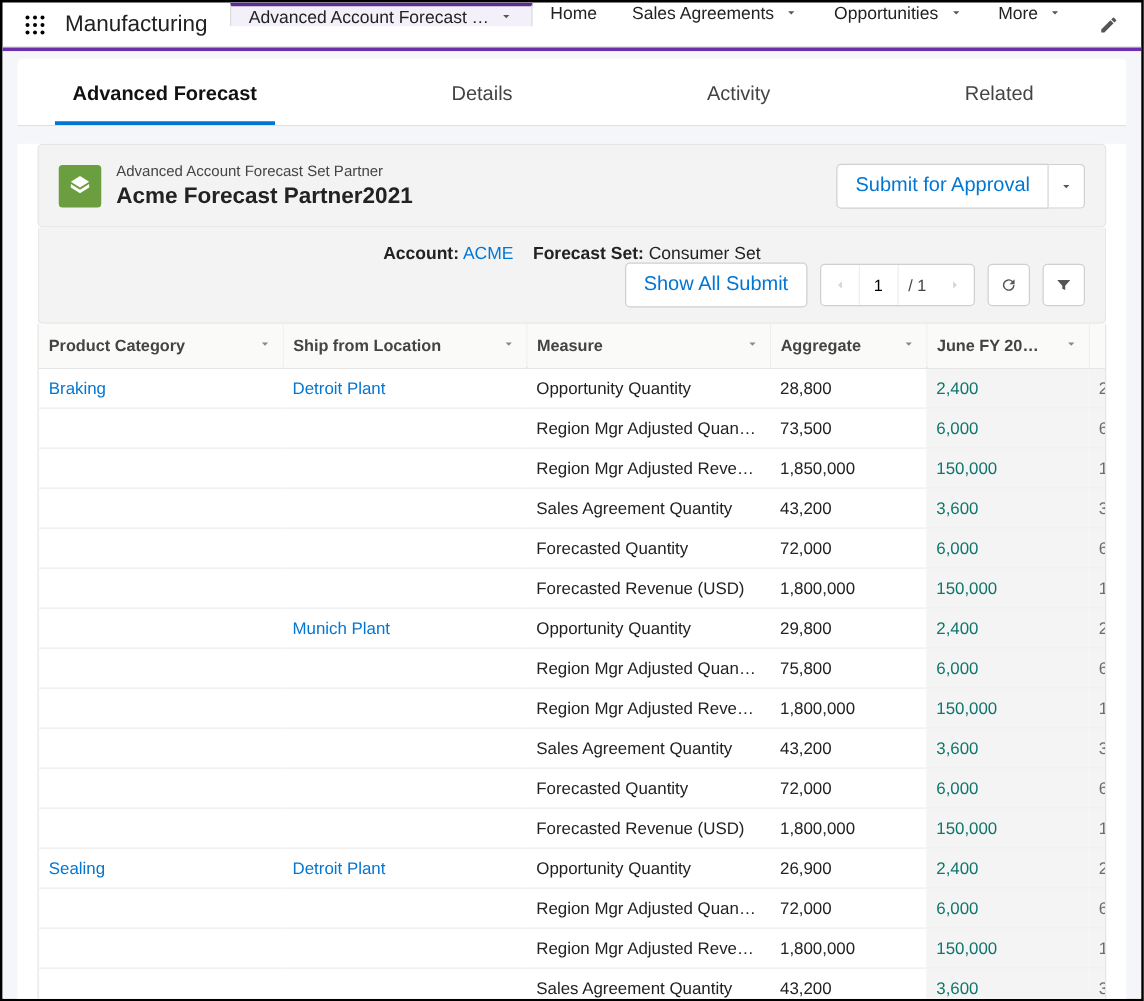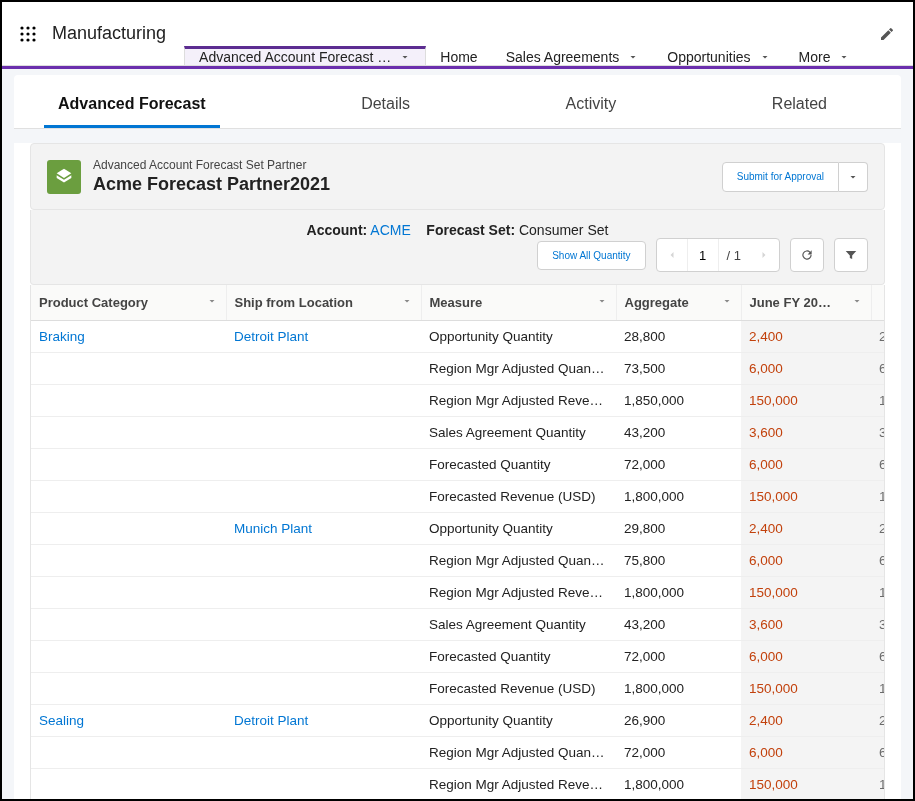--- a/index.html
+++ b/index.html
@@ -1,23 +1,23 @@
 <!DOCTYPE html>
 <html><head>
 <meta charset="utf-8">
 <style>
   * { box-sizing: border-box; margin: 0; padding: 0; }
   body { font-family: -apple-system, BlinkMacSystemFont, "Segoe UI", Arial, sans-serif; font-size: 13px; color: #222; background: #fff; width: 915px; height: 801px; overflow: hidden; border: 2px solid #000; }
   
   
-  .topbar { display: flex; align-items: center; height: 64px; border-bottom: 1px solid #ddd; padding: 0 12px; }
+  .topbar { display: flex; align-items: center; height: 36px; border-bottom: 1px solid #ddd; padding: 0 12px; }
   .app-launcher { width: 28px; height: 28px; display: flex; align-items: center; justify-content: center; cursor: pointer; margin-right: 10px; }
   .app-launcher svg { width: 18px; height: 18px; }
   .app-title { font-size: 18px; font-weight: 400; margin-right: 18px; }
-  .nav-tabs { display: flex; align-items: flex-end; height: 100%; flex: 1; }
+  .nav-tabs { display: flex; align-items: flex-start; height: 100%; flex: 1; }
   .nav-tab { display: flex; align-items: center; padding: 0 14px; font-size: 14px; cursor: pointer; position: relative; white-space: nowrap; }
   .nav-tab.active { border-top: 3px solid #5c2d91; background: #f4f0fa; border-left: 1px solid #ddd; border-right: 1px solid #ddd; }
   .nav-tab .chev { margin-left: 8px; display: inline-flex; }
   .nav-tab .chev svg, .chev-inline svg { width: 12px; height: 12px; fill: #555; }
   .nav-edit { margin-left: auto; display: flex; align-items: center; cursor: pointer; padding: 0 6px; }
   .nav-edit svg { width: 16px; height: 16px; fill: #555; }
   
   
   .purple-bar { height: 3px; background: #6b2fad; }
   
@@ -28,21 +28,21 @@
   .subtab.active { font-weight: 700; border-bottom: 3px solid #0176d3; color: #111; }
   
   
   .content { background: #fff; margin: 0 12px; padding: 0 16px 0 16px; }
   .hdr-card { background: #f3f3f3; border: 1px solid #e5e5e5; border-radius: 4px; padding: 14px 16px; display: flex; align-items: center; margin-top: 14px; }
   .hdr-icon { width: 34px; height: 34px; background: #6b9e3f; border-radius: 3px; display: flex; align-items: center; justify-content: center; margin-right: 12px; }
   .hdr-icon svg { width: 22px; height: 22px; fill: #fff; }
   .hdr-text .sub { font-size: 12px; color: #444; }
   .hdr-text .title { font-size: 18px; font-weight: 700; margin-top: 2px; }
   .hdr-actions { margin-left: auto; display: flex; }
-  .btn { background: #fff; border: 1px solid #d0d0d0; border-radius: 4px; padding: 8px 14px; font-size: 10px; cursor: pointer; }
+  .btn { background: #fff; border: 1px solid #d0d0d0; border-radius: 4px; padding: 8px 14px; font-size: 16px; cursor: pointer; }
   .btn.blue { color: #0176d3; }
   .btn-drop { border-left: none; border-top-left-radius: 0; border-bottom-left-radius: 0; padding: 8px 8px; display: flex; align-items: center; }
   .btn.first { border-top-right-radius: 0; border-bottom-right-radius: 0; }
   
   
   .filter-bar { background: #f3f3f3; border: 1px solid #e5e5e5; border-top: none; border-radius: 0 0 4px 4px; padding: 12px 16px; display: flex; align-items: center; margin-top: 0; flex-direction: column; }
   .filter-bar .meta { font-size: 14px; }
   .filter-bar .meta b { font-weight: 700; }
   .filter-bar .meta a { color: #0176d3; text-decoration: none; }
   .filter-right { margin-left: auto; display: flex; align-items: center; gap: 10px; }
@@ -55,21 +55,21 @@
   .icon-btn svg { width: 14px; height: 14px; fill: #555; }
   
   
   .table-wrap { border: 1px solid #e5e5e5; border-top: none; overflow-x: hidden; }
   table.grid { border-collapse: collapse; width: 100%; table-layout: fixed; }
   table.grid th { background: #fafaf9; text-align: left; font-size: 13px; font-weight: 700; color: #444; padding: 10px 8px; border-bottom: 1px solid #ddd; border-right: 1px solid #eee; position: relative; white-space: nowrap; overflow: hidden; text-overflow: ellipsis; }
   table.grid th .sort { float: right; }
   table.grid th .sort svg { width: 12px; height: 12px; fill: #888; }
   table.grid td { font-size: 13.5px; padding: 8px 8px; border-bottom: 1px solid #eee; white-space: nowrap; overflow: hidden; text-overflow: ellipsis; vertical-align: middle; }
   table.grid td.link a { color: #0176d3; text-decoration: none; }
-  table.grid td.dim { background: #f4f4f4; color: #c2410c; }
+  table.grid td.dim { background: #f4f4f4; color: #0f766e; }
   table.grid td.cut { background: #f4f4f4; color: #6b6b6b; }
   .col-pc { width: 195px; }
   .col-loc { width: 195px; }
   .col-meas { width: 195px; }
   .col-agg { width: 125px; }
   .col-p1 { width: 130px; }
   .col-p2 { width: 18px; }
   
   .chev-inline { display: inline-flex; vertical-align: middle; }
 </style>
@@ -170,21 +170,21 @@
 
     <div class="filter-bar">
       <div class="meta">
         <b>Account:</b>
         <a href="#">ACME</a>
         &nbsp;&nbsp;
         <b>Forecast Set:</b>
         <span>Consumer Set</span>
       </div>
       <div class="filter-right">
-        <button class="btn blue">Show All Quantity</button>
+        <button class="btn blue">Show All Submit</button>
         <div class="pager">
           <div class="pg-btn disabled">
               <svg viewBox="0 0 24 24" width="12" height="12">
                 <path fill="#888" d="M15 6l-6 6 6 6z"></path>
               </svg>
             </div>
           <input value="1" style="">
           <div class="total">/ 1</div>
           <div class="pg-btn disabled">
               <svg viewBox="0 0 24 24" width="12" height="12">

